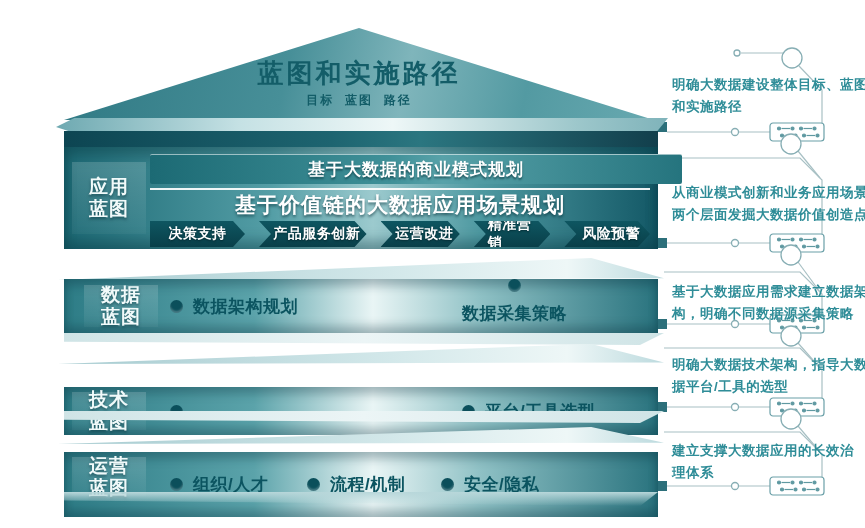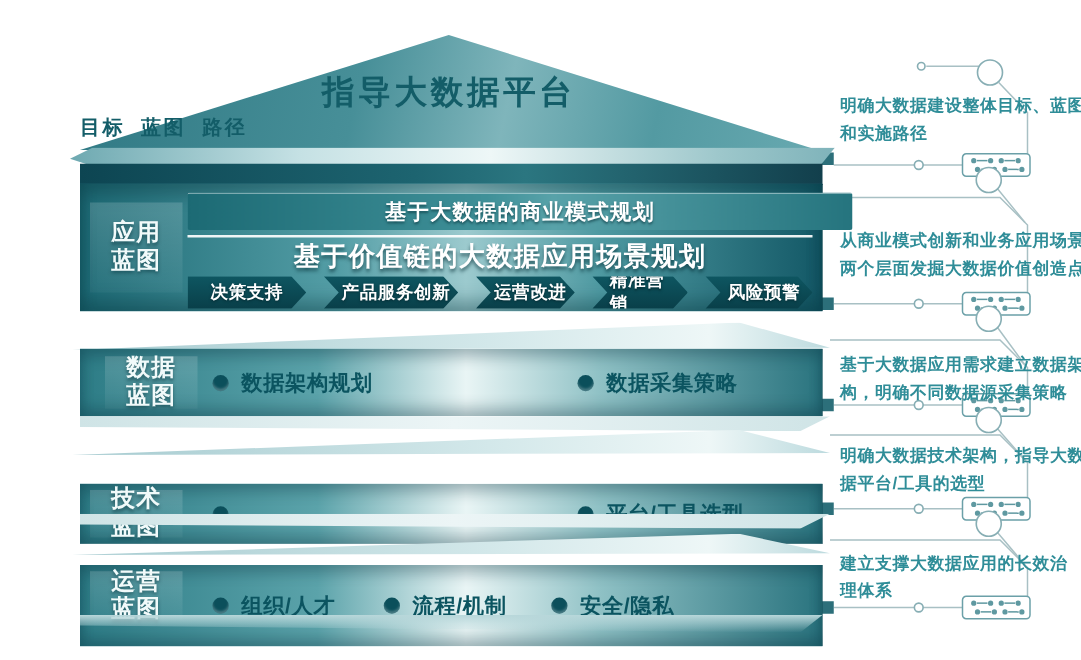--- a/index.html
+++ b/index.html
@@ -14,22 +14,22 @@
   .roof{
     left:64px;top:28px;width:590px;height:92px;
     clip-path:polygon(50% 0,100% 100%,0 100%);
     background:linear-gradient(102deg,#307984 0%,#478f98 38%,#7fb5bb 58%,#539aa2 78%,#68a9b0 100%);
   }
   .roof-title{
     left:64px;top:56px;width:590px;text-align:center;
     font-size:26px;font-weight:bold;color:#135d68;letter-spacing:3px;
   }
   .roof-subtitle{
-    left:64px;top:92px;width:590px;text-align:left;
-    font-size:16px;font-weight:bold;color:#135d68;letter-spacing:2px;white-space:pre;
+    left:64px;top:92px;width:590px;text-align:center;
+    font-size:12px;font-weight:bold;color:#135d68;letter-spacing:2px;white-space:pre;
   }
 
   
   .eaves-light{
     left:56px;top:118px;width:612px;height:15px;
     clip-path:polygon(0 60%,3% 0,100% 0,98% 100%,3% 100%);
     background:linear-gradient(90deg,#6ea9b1,#c5e1e4 30%,#eef7f7 55%,#9dc7cb 85%,#7fb3ba);
   }
   .eaves-dark{
     left:64px;top:131px;width:594px;height:17px;
@@ -185,21 +185,21 @@
     <g fill="#2c6f7a">
       <rect x="656" y="122" width="11" height="10"></rect>
       <rect x="656" y="238" width="11" height="10"></rect>
       <rect x="656" y="319" width="11" height="10"></rect>
       <rect x="656" y="402" width="11" height="10"></rect>
       <rect x="656" y="481" width="11" height="10"></rect>
     </g>
   </svg>
 
   <div class="abs roof"></div>
-  <div class="abs roof-title">指导大数据平台</div>
+  <div class="abs roof-title">蓝图和实施路径</div>
   <div class="abs roof-subtitle">目标  蓝图  路径</div>
 
   <div class="abs eaves-light"></div>
   <div class="abs eaves-dark"></div>
 
   <div class="abs band band1">
     <div class="band-label" style="top:15px;height:72px;">应用
 蓝图</div>
     <div class="bar1">基于大数据的商业模式规划</div>
     <div class="sep1"></div>
@@ -214,21 +214,21 @@
   </div>
 
   <div class="abs bevel-top" style="top:258px;height:22px;"></div>
   <div class="abs band" style="top:279px;height:54px;">
     <div class="band-label" style="top:6px;height:42px;margin-left:12px;">数据
 蓝图</div>
     <div class="item" style="left:106px;">
       <span class="bullet"></span>
       <span>数据架构规划</span>
     </div>
-    <div class="item" style="left:398px;">
+    <div class="item" style="left:398px;flex-direction:column;">
       <span class="bullet"></span>
       <span>数据采集策略</span>
     </div>
   </div>
   <div class="abs bevel-bottom" style="top:333px;"></div>
 
   <div class="abs bevel-top" style="top:344px;height:20px;"></div>
   <div class="abs band" style="top:363px;height:48px;margin-top:24px;">
     <div class="band-label" style="top:5px;height:38px;">技术
 蓝图</div>

